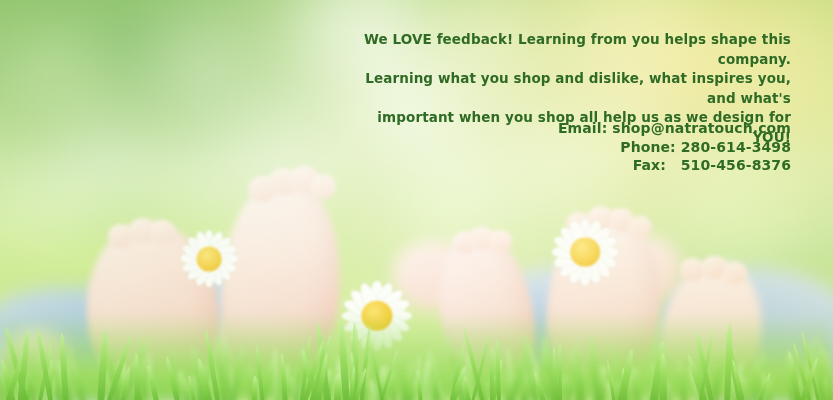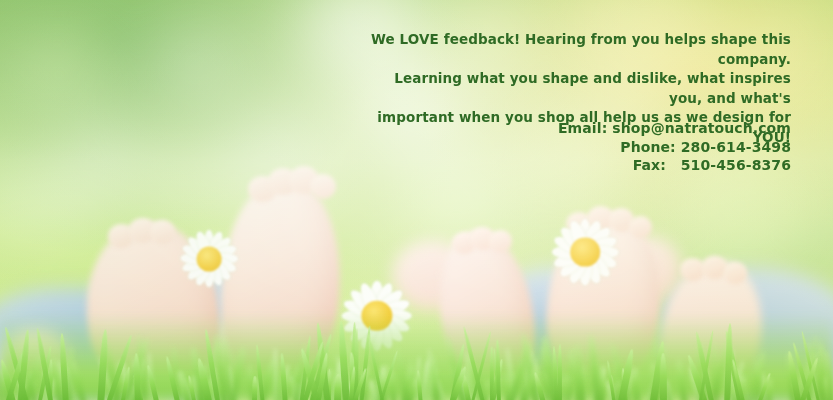--- a/index.html
+++ b/index.html
@@ -555,22 +555,22 @@
         <div class="blade sharp" style="height: 66.8259px; left: 496.996px; width: 4.05247px; transform: rotate(-1.39283deg);"></div>
         <div class="blade sharp" style="height: 77.2029px; left: 96.9738px; width: 6.85953px; transform: rotate(3.6737deg);"></div>
         <div class="blade sharp" style="height: 82.5101px; left: 481.642px; width: 4.02051px; transform: rotate(-14.1404deg);"></div>
       </div>
 
     <div class="grade"></div>
     <div class="grade2"></div>
   </div>
 
   <div class="copy">
-    <p>We LOVE feedback! Hearing from you helps shape this company.</p>
-    <p>Learning what you shape and dislike, what inspires you, and what's</p>
+    <p>We LOVE feedback! Learning from you helps shape this company.</p>
+    <p>Learning what you shop and dislike, what inspires you, and what's</p>
     <p>important when you shop all help us as we design for YOU!</p>
   </div>
 
   <div class="contact">
     <div>Email: shop@natratouch.com</div>
     <div>Phone: 280-614-3498</div>
     <div>Fax:   510-456-8376</div>
   </div>
 
 </div>

